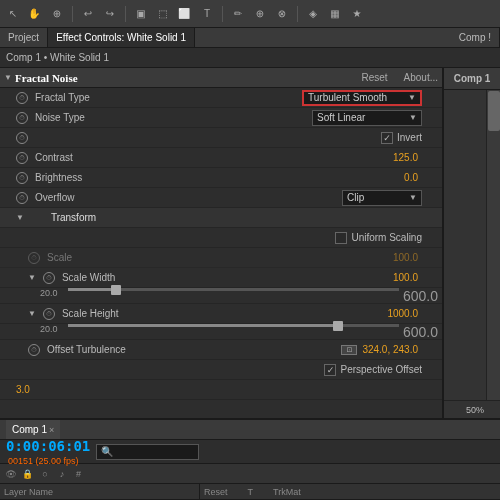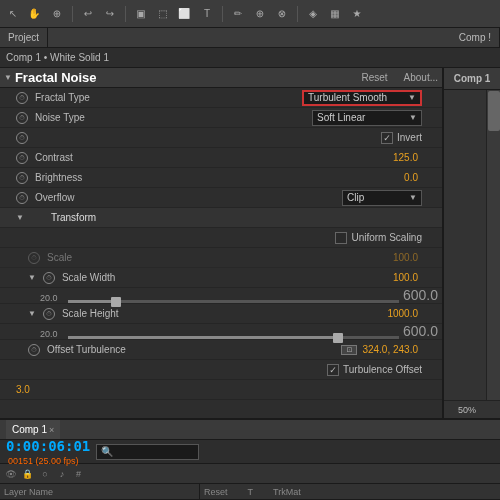--- a/index.html
+++ b/index.html
@@ -178,21 +178,21 @@
       color: #888;
       cursor: pointer;
       margin-right: 3px;
       flex-shrink: 0;
     }
 
     
     .slider-row {
       height: 16px;
       display: flex;
-      align-items: flex-end;
+      align-items: flex-start;
       padding: 0 4px 0 40px;
       border-bottom: 1px solid #252525;
     }
     .slider-track {
       flex: 1;
       height: 3px;
       background: #555;
       position: relative;
     }
     .slider-fill {
@@ -387,36 +387,39 @@
   <span class="toolbar-sep"></span>
   <span class="toolbar-icon">◈</span>
   <span class="toolbar-icon">▦</span>
   <span class="toolbar-icon">★</span>
 </div>
 
 <div class="panel-header">
   <div class="panel-tab">
     <span>Project</span>
   </div>
+  <div class="panel-tab" style="color:#fff;background:#2d2d2d;max-width:200px;overflow:hidden;">
+    <span style="font-size:10px;">Effect Controls: White Solid 1</span>
+  </div>
   <div style="flex:1"></div>
   <div class="panel-tab" style="color:#bbb;">
     <span>Comp !</span>
   </div>
 </div>
 
 <div class="effect-controls">
   <span>Comp 1 • White Solid 1</span>
 </div>
 
 <div class="effects-panel">
   <div class="effect-list">
 
     <div class="effect-section-header">
       <span class="twist-arrow">▼</span>
-      <span style="font-size:13px;color:#fff;font-weight:bold;flex:1;">Fractal Noise</span>
+      <span style="font-size:11px;color:#fff;font-weight:bold;flex:1;font-family:Liberation Serif, serif;">Fractal Noise</span>
       <span style="font-size:10px;color:#aaa;margin-right:16px;">Reset</span>
       <span style="font-size:10px;color:#aaa;">About...</span>
     </div>
 
     <div class="prop-row prop-indent-1">
       <div class="prop-label">
         <span class="stopwatch-icon">⏱</span>
         <span>Fractal Type</span>
       </div>
       <div class="dropdown-box highlight" style="min-width:120px;">
@@ -545,42 +548,42 @@
         <span class="prop-value">324.0, 243.0</span>
       </div>
     </div>
 
     <div class="prop-row prop-indent-2">
       <div class="prop-label">
         <span style="width:28px;"></span>
       </div>
       <div class="checkbox-label">
         <div class="checkbox-box checked"></div>
-        <span>Turbulence Offset</span>
+        <span>Perspective Offset</span>
       </div>
     </div>
 
     <div class="prop-row prop-indent-1">
       <span class="prop-value">3.0</span>
     </div>
 
   </div>
 
   <div class="comp-tab-area">
     <div class="comp-tab-header">
       <span style="font-size:10px;color:#bbb;">Comp 1</span>
     </div>
     <div style="flex:1;background:#333;position:relative;">
 
       <div style="position:absolute;right:0;top:0;width:14px;height:100%;background:#3a3a3a;border-left:1px solid #222;">
         <div style="width:12px;height:40px;background:#666;margin:1px;border-radius:2px;"></div>
       </div>
     </div>
 
-    <div style="height:18px;background:#333;display:flex;align-items:center;justify-content:flex-end;padding-right:24px;border-top:1px solid #222;">
+    <div style="height:18px;background:#333;display:flex;align-items:center;justify-content:flex-end;padding-right:16px;border-top:1px solid #222;">
       <span style="font-size:9px;color:#bbb;">50%</span>
     </div>
   </div>
 </div>
 
 <div class="timeline-panel">
 
   <div class="timeline-header">
     <div class="timeline-tab active">
       <span>Comp 1</span>

